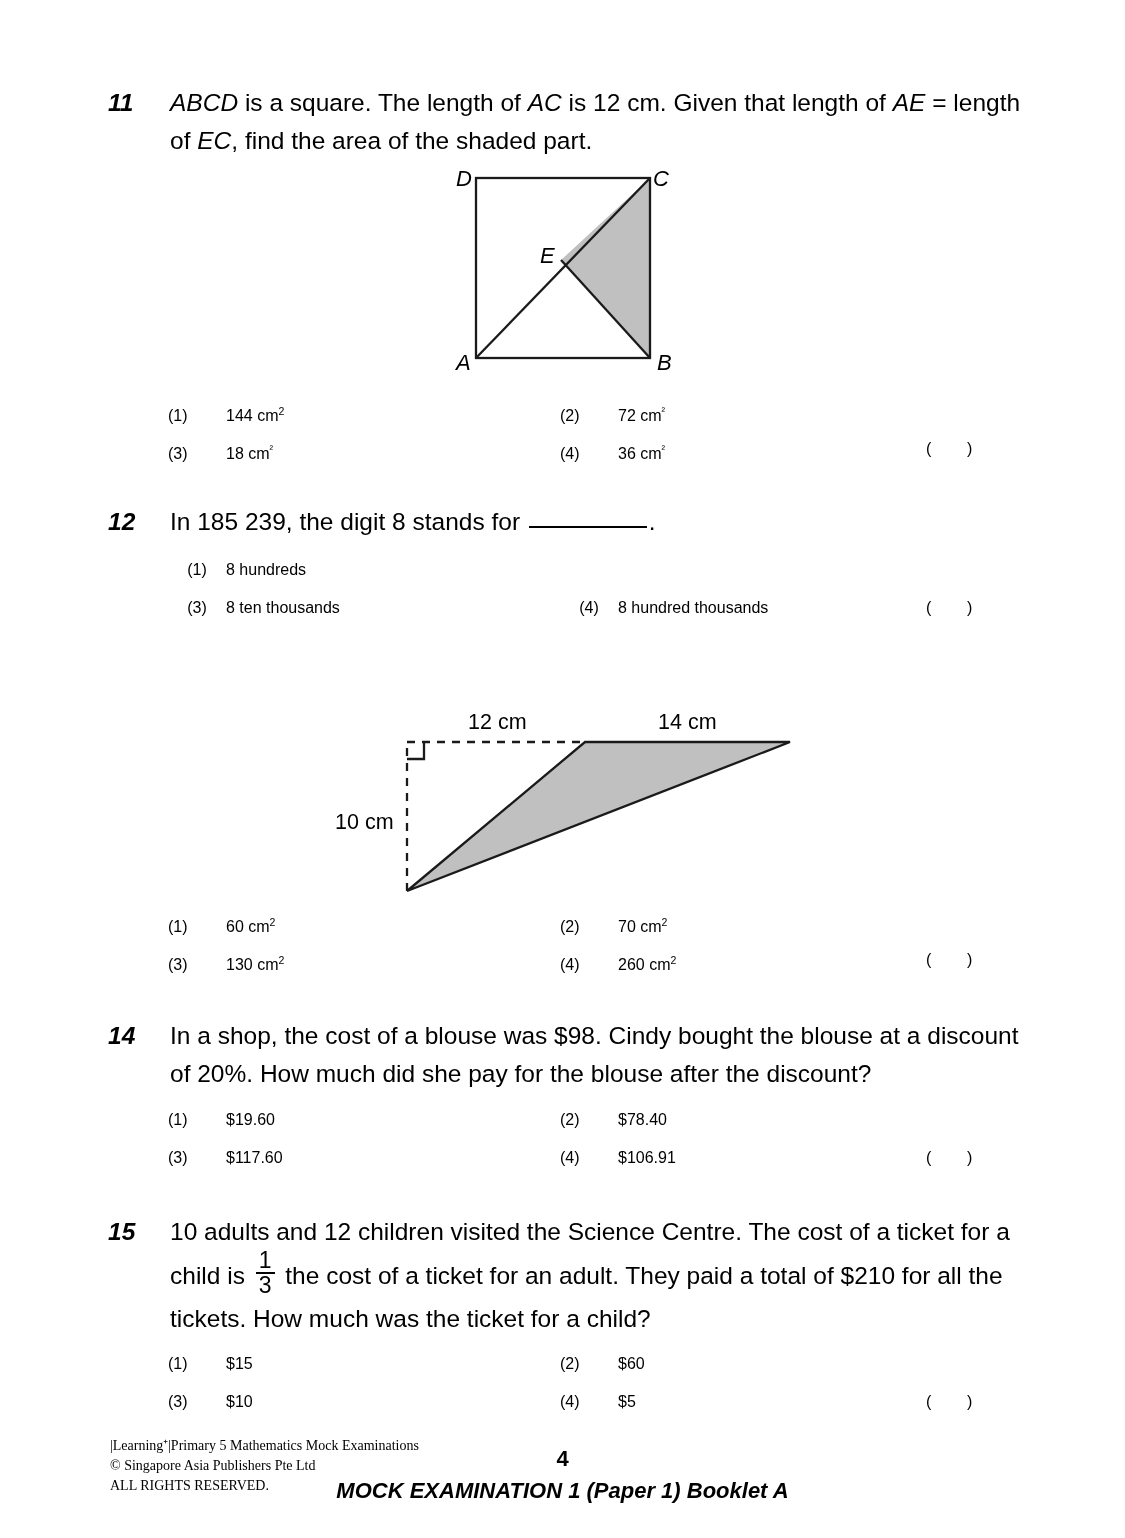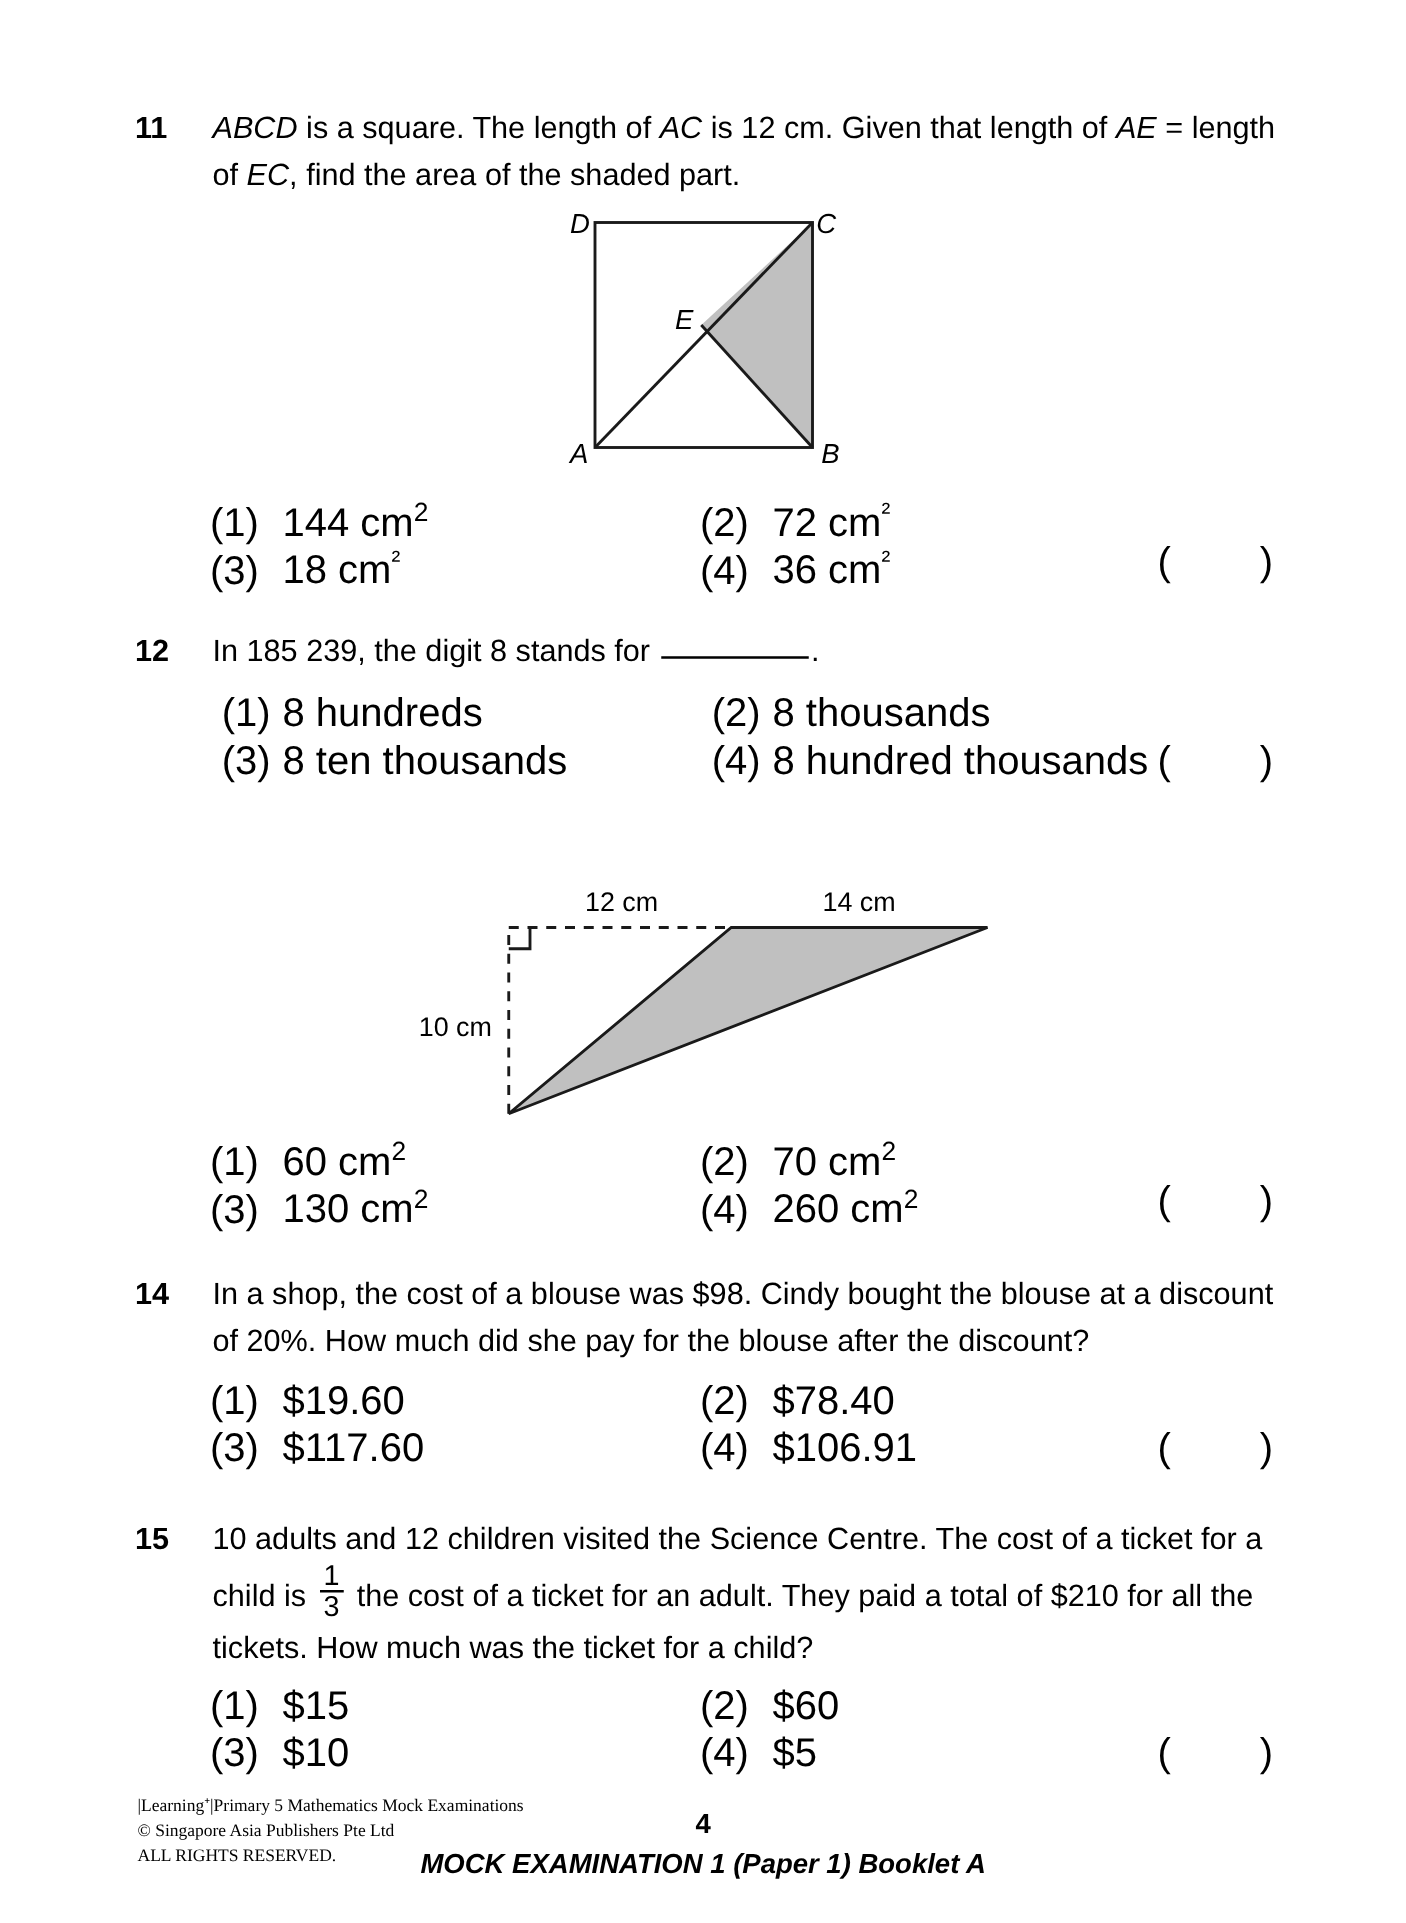--- a/index.html
+++ b/index.html
@@ -29,20 +29,21 @@
     width: 920px;
   }
   .q-num {
     position: absolute;
     left: 0;
     top: 0;
     width: 58px;
     font-size: 24.5px;
     font-weight: bold;
     line-height: 38px;
+    font-style: italic;
   }
   .q-body {
     margin-left: 62px;
     font-size: 24.5px;
     line-height: 38px;
   }
   .q-body .line {
     white-space: nowrap;
   }
   em { font-style: italic; }
@@ -67,21 +68,21 @@
     top: -2px;
   }
   .frac .num { display: block; padding: 0 3px; }
   .frac .den { display: block; padding: 0 3px; border-top: 2px solid #000; }
 
   
   .options {
     position: absolute;
     left: 168px;
     width: 870px;
-    font-size: 32px;
+    font-size: 16px;
     line-height: 38px;
   }
   .opt-row {
     position: relative;
     height: 38px;
   }
   .opt {
     position: absolute;
     top: 0;
     white-space: nowrap;
@@ -213,23 +214,20 @@
     <div class="q-body">
       <div class="line"><span>In 185 239, the digit 8 stands for </span><span class="blank-line"></span><span>.</span></div>
     </div>
   </div>
 
   <div class="options" style="top:551px;text-align:center;">
     <div class="opt-row">
       <div class="opt opt-left">
         <span class="tag">(1)</span><span>8 hundreds</span>
       </div>
-      <div class="opt opt-right">
-        <span class="tag">(2)</span><span>8 thousands</span>
-      </div>
     </div>
     <div class="opt-row">
       <div class="opt opt-left">
         <span class="tag">(3)</span><span>8 ten thousands</span>
       </div>
       <div class="opt opt-right">
         <span class="tag">(4)</span><span>8 hundred thousands</span>
       </div>
       <div class="ans-box">(        )</div>
     </div>

